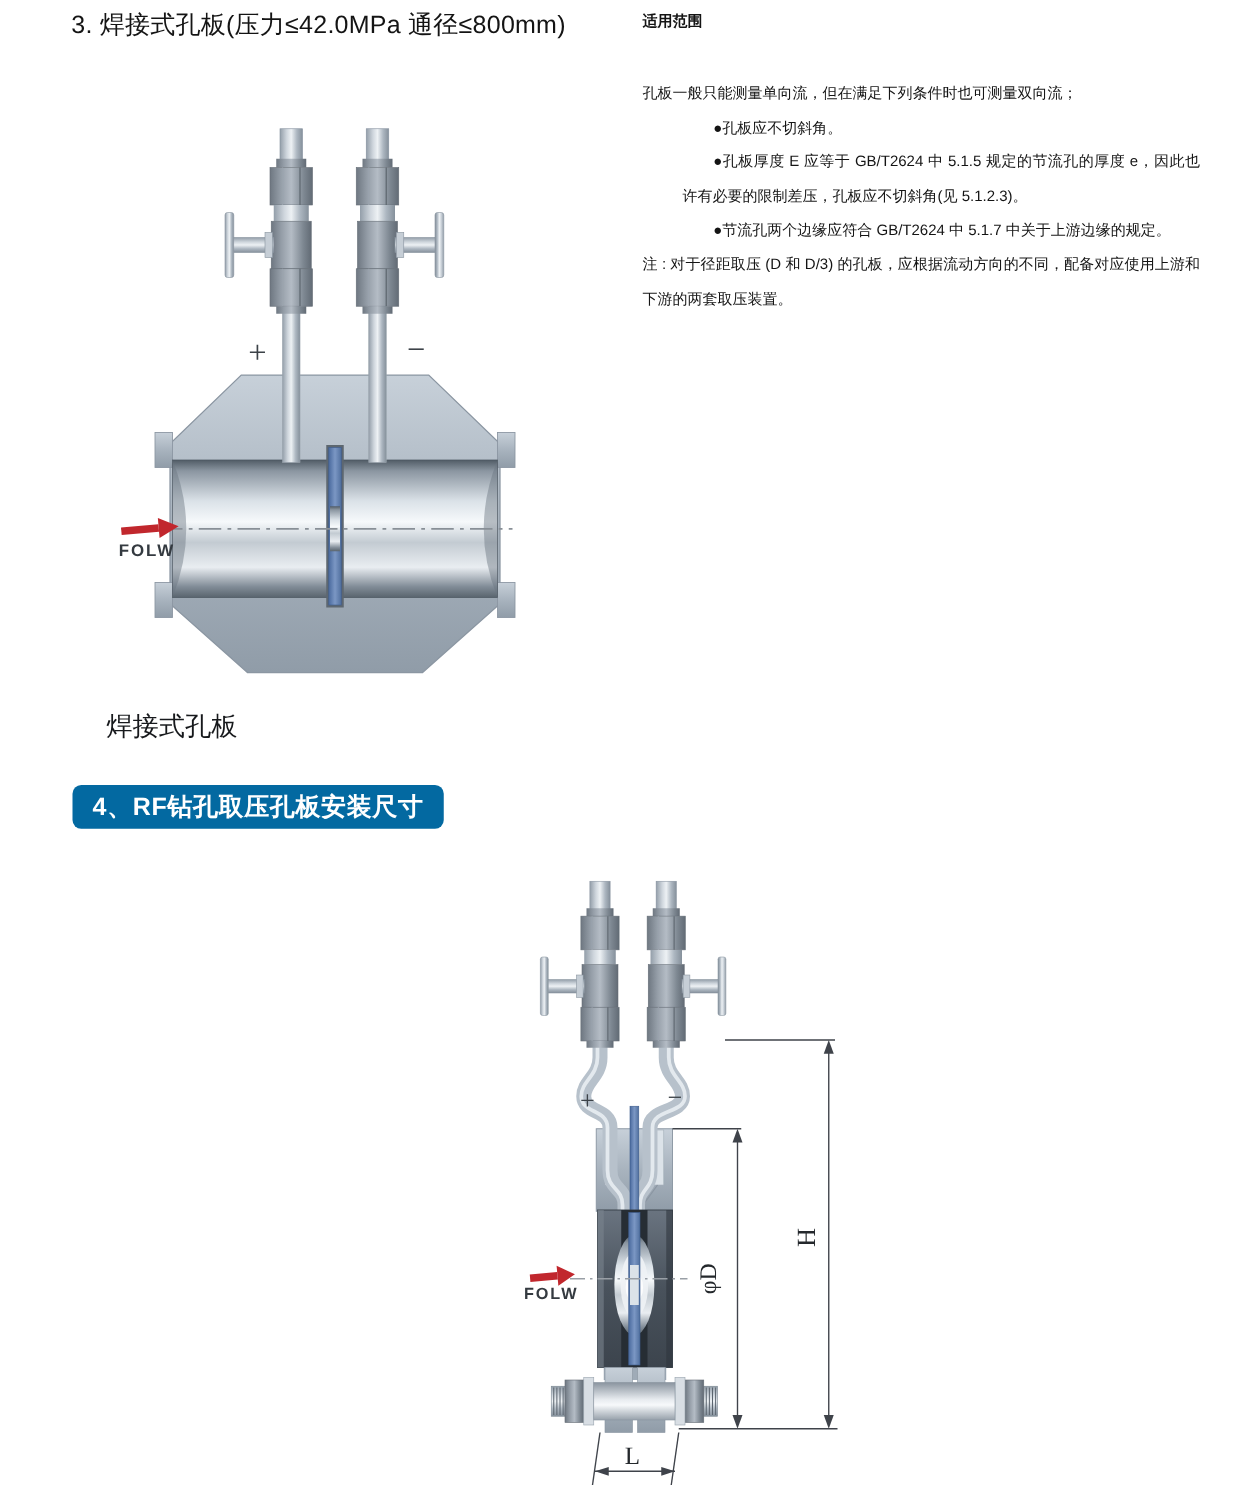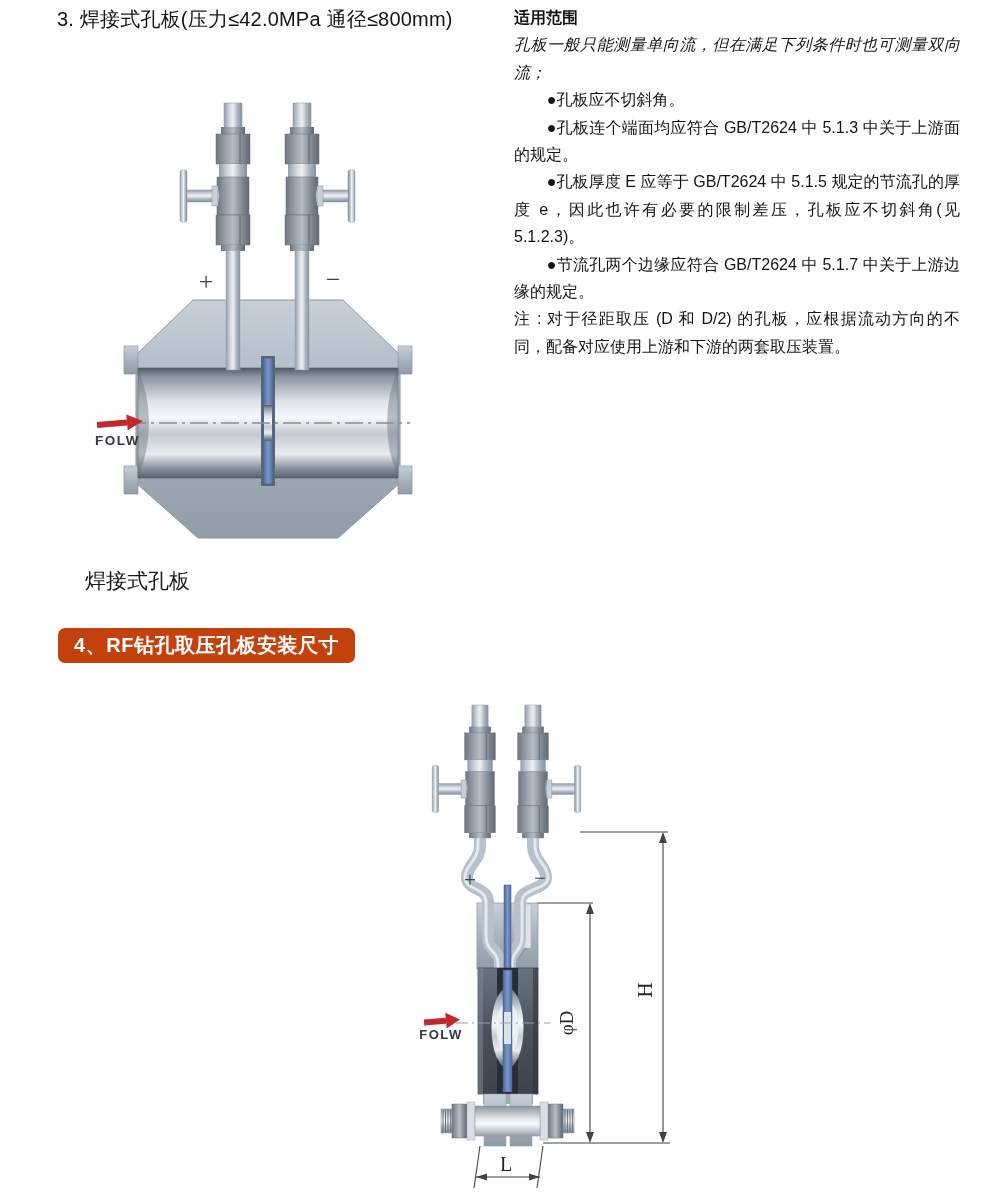--- a/index.html
+++ b/index.html
@@ -3,29 +3,29 @@
 <meta charset="utf-8">
 <style>
   html,body{margin:0;padding:0;}
   body{
     width:1000px;height:1199px;position:relative;background:#ffffff;
     font-family:"Liberation Sans","DejaVu Sans",sans-serif;color:#1a1a1a;
     overflow:hidden;
   }
   .abs{position:absolute;}
   #heading{left:57px;top:6px;font-size:20px;letter-spacing:0.2px;color:#141414;white-space:nowrap;}
-  #scope{left:514px;top:4px;width:446px;font-size:16px;line-height:27.4px;text-align:justify;color:#141414;}
+  #scope{left:514px;top:4px;width:446px;font-size:12px;line-height:27.4px;text-align:justify;color:#141414;}
   #scope p{margin:0;}
   #scope .title{font-weight:bold;text-align:left;}
-  #scope .gap{font-style:italic;}
-  #scope .bullet{text-indent:2.05em;}
+  #scope .gap{margin-top:30px;}
+  #scope .bullet{text-indent:2.05em;margin-left:32px;}
   #fig1{left:85px;top:88px;width:340px;height:480px;}
   #caption1{left:85px;top:567px;width:345px;font-size:21px;color:#17191c;}
   #banner{
-    left:58px;top:628px;width:297px;height:35px;background:#c2410c;border-radius:7px;
+    left:58px;top:628px;width:297px;height:35px;background:#0369a1;border-radius:7px;
     color:#ffffff;font-weight:bold;font-size:20px;display:flex;align-items:center;justify-content:center;
     letter-spacing:0.5px;
   }
   #fig2{left:400px;top:690px;width:300px;height:509px;}
   svg text.pm{font-family:"Liberation Serif","DejaVu Serif",serif;fill:#3c4248;}
   svg text.dimlab{font-family:"Liberation Serif","DejaVu Serif",serif;fill:#24282c;}
   svg text.flowlab{font-family:"Liberation Sans","DejaVu Sans",sans-serif;font-weight:bold;fill:#343a40;letter-spacing:1.5px;}
   .dim{stroke:#3f434a;stroke-width:1.1;fill:none;}
   .dimfill{fill:#3f434a;stroke:none;}
 </style>
@@ -107,24 +107,23 @@
     </g>
   </defs>
 </svg>
 
 <div class="abs" id="heading">3. 焊接式孔板(压力≤42.0MPa 通径≤800mm)</div>
 
 <div class="abs" id="scope">
   <p class="title">适用范围</p>
   <p class="gap">孔板一般只能测量单向流，但在满足下列条件时也可测量双向流；</p>
   <p class="bullet">●孔板应不切斜角。</p>
-  <p class="bullet">●孔板连个端面均应符合 GB/T2624 中 5.1.3 中关于上游面的规定。</p>
   <p class="bullet">●孔板厚度 E 应等于 GB/T2624 中 5.1.5 规定的节流孔的厚度 e，因此也许有必要的限制差压，孔板应不切斜角(见 5.1.2.3)。</p>
   <p class="bullet">●节流孔两个边缘应符合 GB/T2624 中 5.1.7 中关于上游边缘的规定。</p>
-  <p>注 : 对于径距取压 (D 和 D/2) 的孔板，应根据流动方向的不同，配备对应使用上游和下游的两套取压装置。</p>
+  <p>注 : 对于径距取压 (D 和 D/3) 的孔板，应根据流动方向的不同，配备对应使用上游和下游的两套取压装置。</p>
 </div>
 
 <svg class="abs" id="fig1" viewBox="0 0 340 480">
 
   <g>
     <polygon points="108,212 258,212 315,267 315,395 253,450 113,450 51,395 51,267" fill="url(#gBody)" stroke="#8b96a2" stroke-width="1"></polygon>
     <rect x="39" y="258" width="14" height="28" fill="url(#gBody)" stroke="#8b96a2" stroke-width="0.7"></rect>
     <rect x="313" y="258" width="14" height="28" fill="url(#gBody)" stroke="#8b96a2" stroke-width="0.7"></rect>
     <rect x="39" y="378" width="14" height="28" fill="url(#gBody)" stroke="#8b96a2" stroke-width="0.7"></rect>
     <rect x="313" y="378" width="14" height="28" fill="url(#gBody)" stroke="#8b96a2" stroke-width="0.7"></rect>

